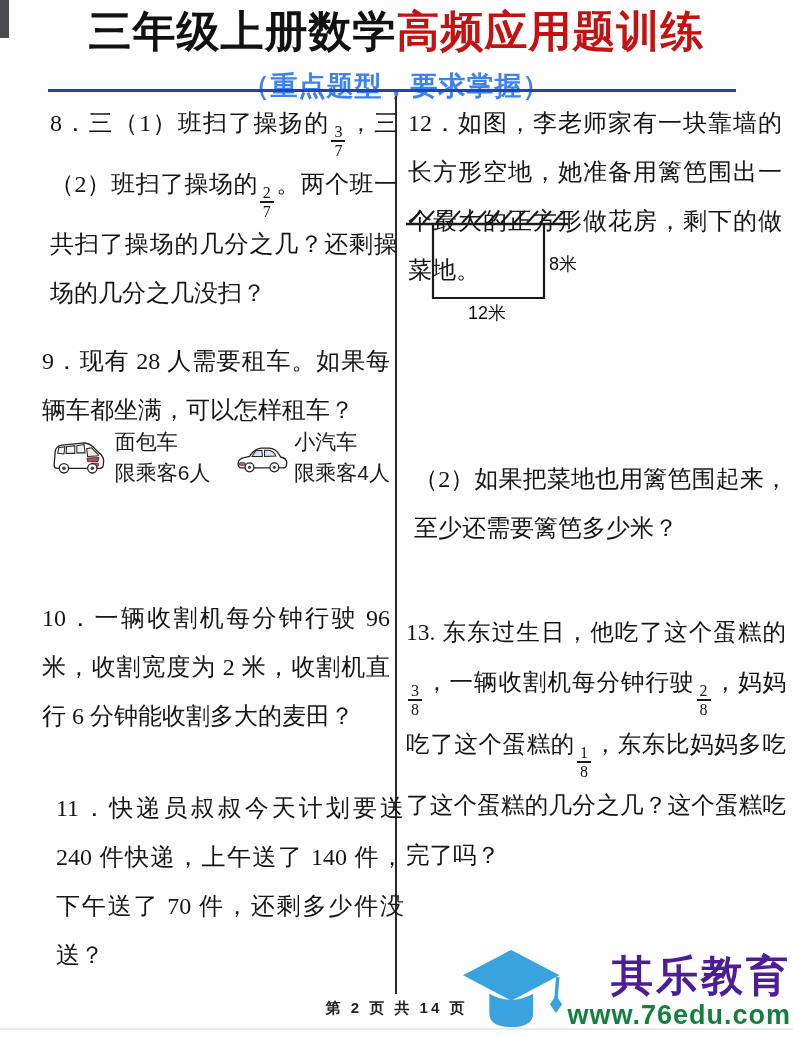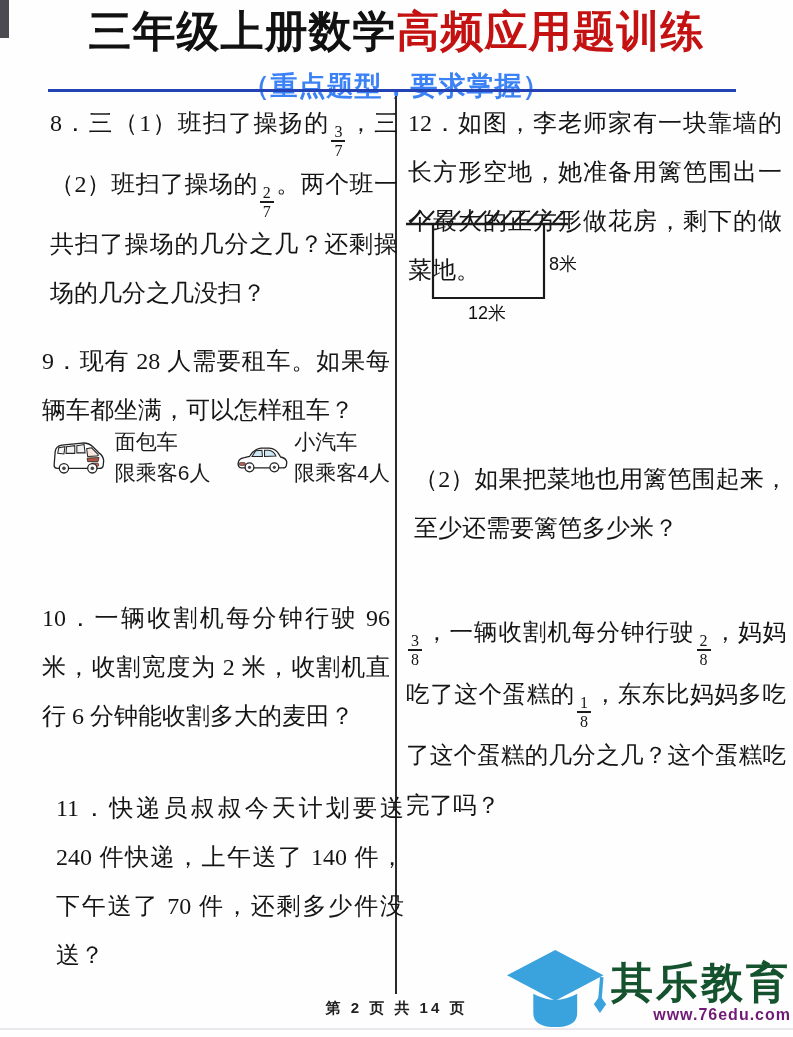--- a/index.html
+++ b/index.html
@@ -57,24 +57,24 @@
 
   
   .q-12-diagram text { font-family: "Liberation Sans", "DejaVu Sans", sans-serif; fill: #111; }
 
   
   .page-number { position: absolute; bottom: 19px; left: 0; width: 100%; text-align: center;
                  font-family: Liberation Sans, sans-serif;
                  font-size: 15px; font-weight: 700; letter-spacing: 3px; color: #222; }
   .brand { position: absolute; right: 2px; bottom: 0px; display: flex; align-items: center; }
   .brand-text { display: flex; flex-direction: column; align-items: flex-end; margin-left: 4px; }
-  .brand-name { color: #14532d; font-family: "Liberation Sans", "DejaVu Sans", sans-serif;
+  .brand-name { color: #4c1d95; font-family: "Liberation Sans", "DejaVu Sans", sans-serif;
                 font-weight: 900; font-size: 42px; letter-spacing: 3px; line-height: 1.1; }
-  .brand-url { color: #701a75; font-family: "Liberation Sans", "DejaVu Sans", sans-serif;
-               font-weight: 700; font-size: 16px; letter-spacing: 1px; margin-top: 0px; }
+  .brand-url { color: #15803d; font-family: "Liberation Sans", "DejaVu Sans", sans-serif;
+               font-weight: 700; font-size: 27px; letter-spacing: 1px; margin-top: 0px; }
 </style>
 </head>
 <body>
 
 <div class="page">
 
   <div class="scan-artifact-tl"></div>
 
   <div class="header">
     <div class="title"><span class="t-black">三年级上册数学</span><span class="t-red">高频应用题训练</span></div>
@@ -153,21 +153,21 @@
       <text x="62" y="111" font-size="18">12米</text>
     </svg>
   </div>
 
 
   <div class="q q-12-2">
     <p class="qtext">（2）如果把菜地也用篱笆围起来，至少还需要篱笆多少米？</p>
   </div>
 
   <div class="q q-13">
-    <p class="qtext"><span class="frac">
+    <p class="qtext"><span>13. 东东过生日，他吃了这个蛋糕的</span><span class="frac">
           <span class="num">3</span>
           <span class="den">8</span>
         </span><span>，一辆收割机每分钟行驶</span><span class="frac">
           <span class="num">2</span>
           <span class="den">8</span>
         </span><span>，妈妈吃了这个蛋糕的</span><span class="frac">
           <span class="num">1</span>
           <span class="den">8</span>
         </span><span>，东东比妈妈多吃了这个蛋糕的几分之几？这个蛋糕吃完了吗？</span></p>
   </div>

